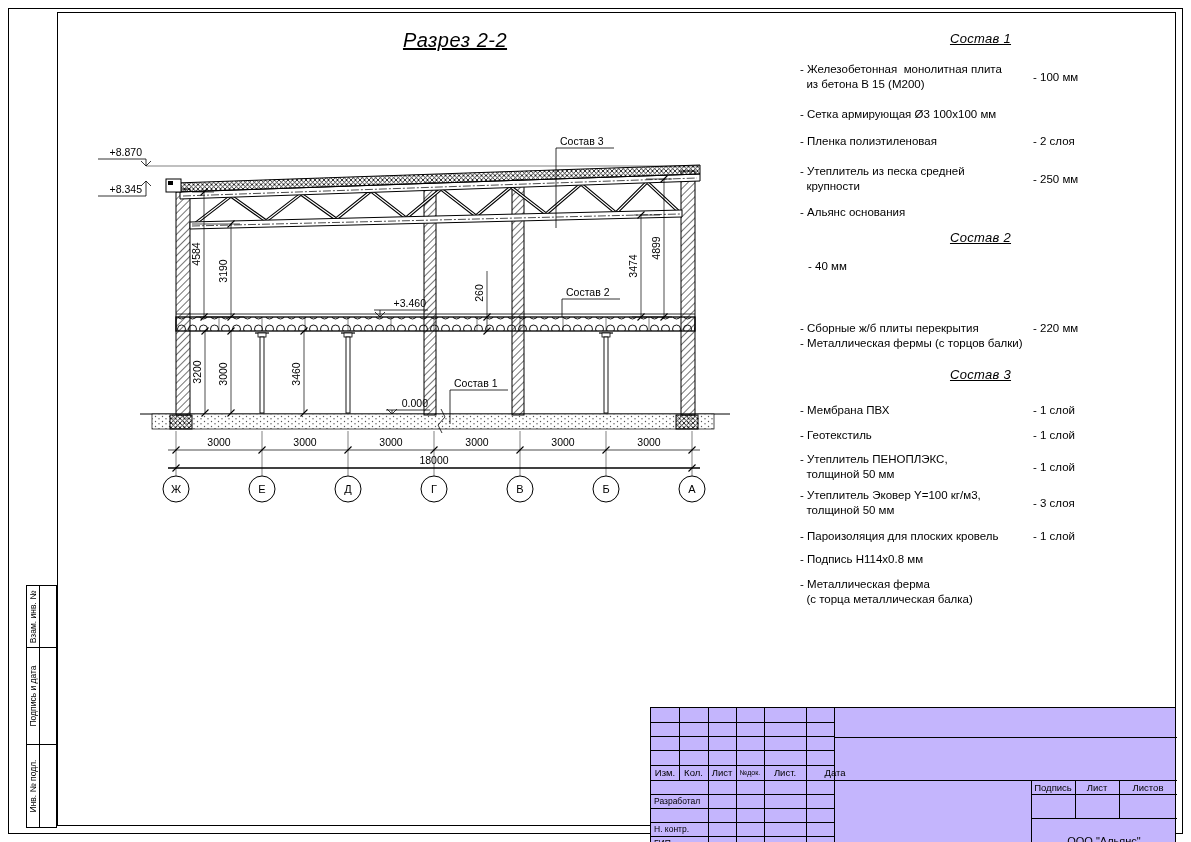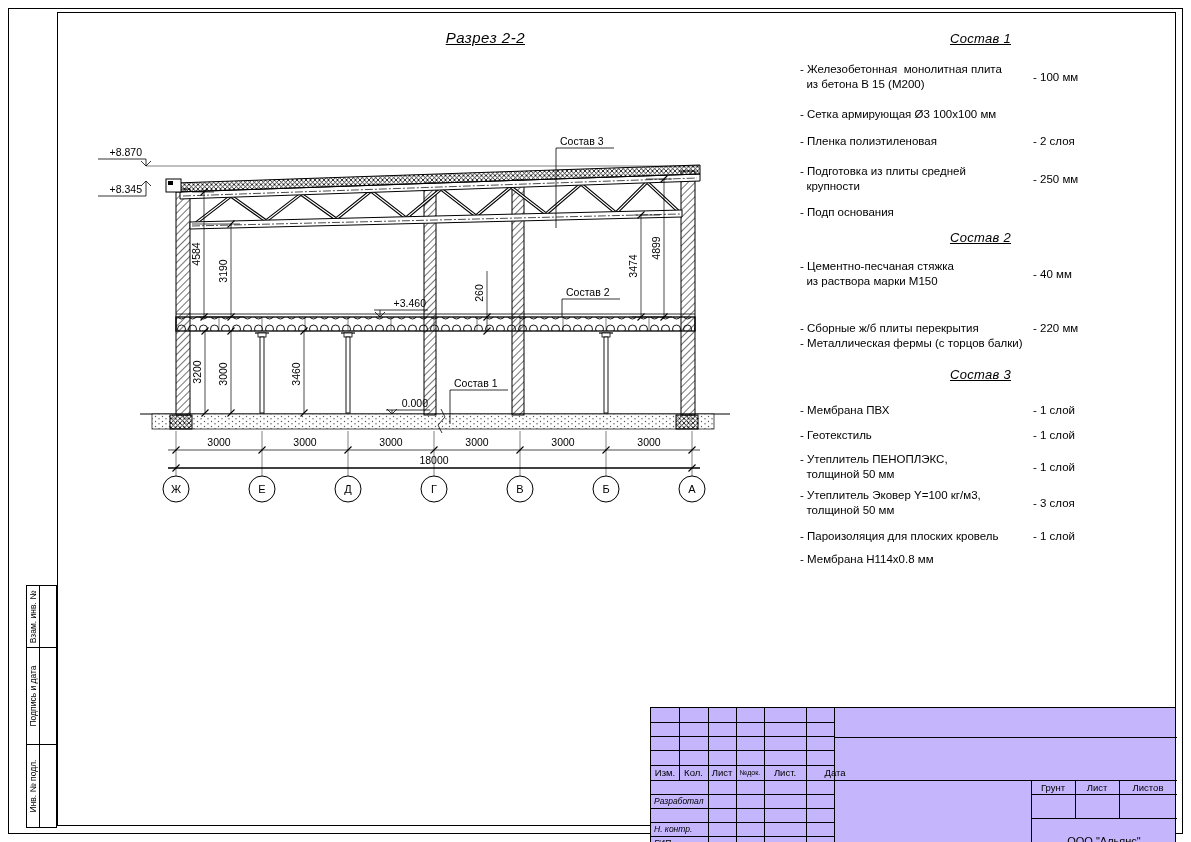--- a/index.html
+++ b/index.html
@@ -2,42 +2,42 @@
 <html><head>
 <meta charset="utf-8">
 <style>
   * { margin:0; padding:0; box-sizing:border-box; }
   html,body { background:#e8e8e8; }
   body { font-family:"Liberation Sans", sans-serif; color:#000; }
   .sheet { position:relative; width:1191px; height:842px; background:#fff; overflow:hidden; }
   .outer-border { position:absolute; left:8px; top:8px; width:1175px; height:826px; border:1px solid #000; }
   .inner-frame { position:absolute; left:57px; top:12px; width:1119px; height:814px; border:1.6px solid #000; }
 
-  .drawing-title { position:absolute; left:385px; top:29px; width:140px; text-align:right;
-    font-size:15px; font-style:italic; text-decoration:underline; letter-spacing:.5px; }
+  .drawing-title { position:absolute; left:385px; top:29px; width:140px; text-align:center;
+    font-size:20px; font-style:italic; text-decoration:underline; letter-spacing:.5px; }
 
   svg text { font-family:"Liberation Sans", sans-serif; }
   .dim { font-size:10.5px; fill:#000; }
   .lead { font-size:10.5px; fill:#000; }
   .axis-letter { font-size:11px; fill:#000; }
 
   
   .comp-panel { position:absolute; left:788px; top:25px; width:385px; height:610px; }
   .comp-header { position:absolute; width:100%; text-align:center; font-size:13px; font-style:italic;
     text-decoration:underline; letter-spacing:.3px; }
   .comp-item { position:absolute; left:12px; width:365px; display:flex; align-items:center; }
   .comp-item .txt { width:225px; flex:none; font-size:11.5px; line-height:15px; white-space:pre-wrap; }
   .comp-item .val { margin-left:8px; font-size:11.5px; line-height:15px; white-space:nowrap; }
 
   
   .titleblock { position:absolute; left:650px; top:671px; width:526px; height:153px; border:1.6px solid #000; background:#c4b5fd;margin-top:36px; }
   .tb-line { position:absolute; background:#000; }
   .tb-cell { position:absolute; font-size:9.5px; display:flex; align-items:center; justify-content:center; text-align:center; }
   .tb-cell.small { font-size:7px; }
-  .tb-cell.left { justify-content:flex-start; padding-left:3px; font-size:8.5px;font-style:italic; }
+  .tb-cell.left { justify-content:flex-start; padding-left:3px; font-size:8.5px; }
   .tb-company { position:absolute; font-size:11px; display:flex; align-items:center; justify-content:center; }
 
   
   .sidebar-box { position:absolute; left:26px; width:31px; border:1.4px solid #000; background:#fff; }
   .sidebar-box .divider { position:absolute; left:12px; top:0; width:1px; height:100%; background:#000; }
   .vlabel { position:absolute; left:6px; top:50%; transform:translate(-50%,-50%) rotate(-90deg);
     white-space:nowrap; font-size:8.5px; }
 </style>
 </head>
 <body>
@@ -285,33 +285,31 @@
       </div>
     <div class="comp-item" style="top:82px">
         <div class="txt">- Сетка армирующая Ø3 100х100 мм</div>
         <div class="val"></div>
       </div>
     <div class="comp-item" style="top:109px">
         <div class="txt">- Пленка полиэтиленовая</div>
         <div class="val">-  2 слоя</div>
       </div>
     <div class="comp-item" style="top:139px">
-        <div class="txt">- Подготовка из плиты средней
+        <div class="txt">- Утеплитель из песка средней
   крупности</div>
         <div class="val">- 250 мм</div>
       </div>
     <div class="comp-item" style="top:180px">
-        <div class="txt">- Подп основания</div>
+        <div class="txt">- Альянс основания</div>
         <div class="val"></div>
       </div>
 
     <div class="comp-header" style="top:205px">Состав 2</div>
     <div class="comp-item" style="top:234px">
-        <div class="txt">- Цементно-песчаная стяжка
-  из раствора марки М150</div>
         <div class="val">- 40 мм</div>
       </div>
     <div class="comp-item" style="top:296px">
         <div class="txt">- Сборные ж/б плиты перекрытия</div>
         <div class="val">- 220 мм</div>
       </div>
     <div class="comp-item" style="top:311px">
         <div class="txt" style="width:300px">- Металлическая фермы (с торцов балки)</div>
         <div class="val"></div>
       </div>
@@ -333,21 +331,26 @@
     <div class="comp-item" style="top:463px">
         <div class="txt">- Утеплитель Эковер Y=100 кг/м3,
   толщиной 50 мм</div>
         <div class="val">- 3 слоя</div>
       </div>
     <div class="comp-item" style="top:504px">
         <div class="txt">- Пароизоляция для плоских кровель</div>
         <div class="val">- 1 слой</div>
       </div>
     <div class="comp-item" style="top:527px">
-        <div class="txt">- Мембрана Н114х0.8 мм</div>
+        <div class="txt">- Подпись Н114х0.8 мм</div>
+        <div class="val"></div>
+      </div>
+    <div class="comp-item" style="top:552px">
+        <div class="txt">- Металлическая ферма
+  (с торца металлическая балка)</div>
         <div class="val"></div>
       </div>
   </div>
 
   <div class="titleblock">
 
     <div class="tb-line" style="left:28px;top:0;width:1px;height:72px"></div>
     <div class="tb-line" style="left:57px;top:0;width:1px;height:155px"></div>
     <div class="tb-line" style="left:85px;top:0;width:1px;height:155px"></div>
     <div class="tb-line" style="left:113px;top:0;width:1px;height:155px"></div>
@@ -376,21 +379,21 @@
     <div class="tb-cell left" style="left:0;top:114px;width:57px;height:14px">Н. контр.</div>
     <div class="tb-cell left" style="left:0;top:128px;width:57px;height:13px">ГИП</div>
 
     <div class="tb-line" style="left:183px;top:29px;width:343px;height:1px"></div>
     <div class="tb-line" style="left:183px;top:72px;width:343px;height:1.4px"></div>
     <div class="tb-line" style="left:380px;top:72px;width:1px;height:83px"></div>
     <div class="tb-line" style="left:380px;top:86px;width:146px;height:1px"></div>
     <div class="tb-line" style="left:380px;top:110px;width:146px;height:1px"></div>
     <div class="tb-line" style="left:424px;top:72px;width:1px;height:38px"></div>
     <div class="tb-line" style="left:468px;top:72px;width:1px;height:38px"></div>
-    <div class="tb-cell" style="left:380px;top:72px;width:44px;height:14px">Грунт</div>
+    <div class="tb-cell" style="left:380px;top:72px;width:44px;height:14px">Подпись</div>
     <div class="tb-cell" style="left:424px;top:72px;width:44px;height:14px">Лист</div>
     <div class="tb-cell" style="left:468px;top:72px;width:58px;height:14px">Листов</div>
     <div class="tb-company" style="left:380px;top:110px;width:146px;height:45px">ООО "Альянс"</div>
   </div>
 
   <div class="sidebar-box" style="top:585px;height:63px">
     <div class="divider"></div>
     <span class="vlabel">Взам. инв. №</span>
   </div>
   <div class="sidebar-box" style="top:647px;height:98px">

